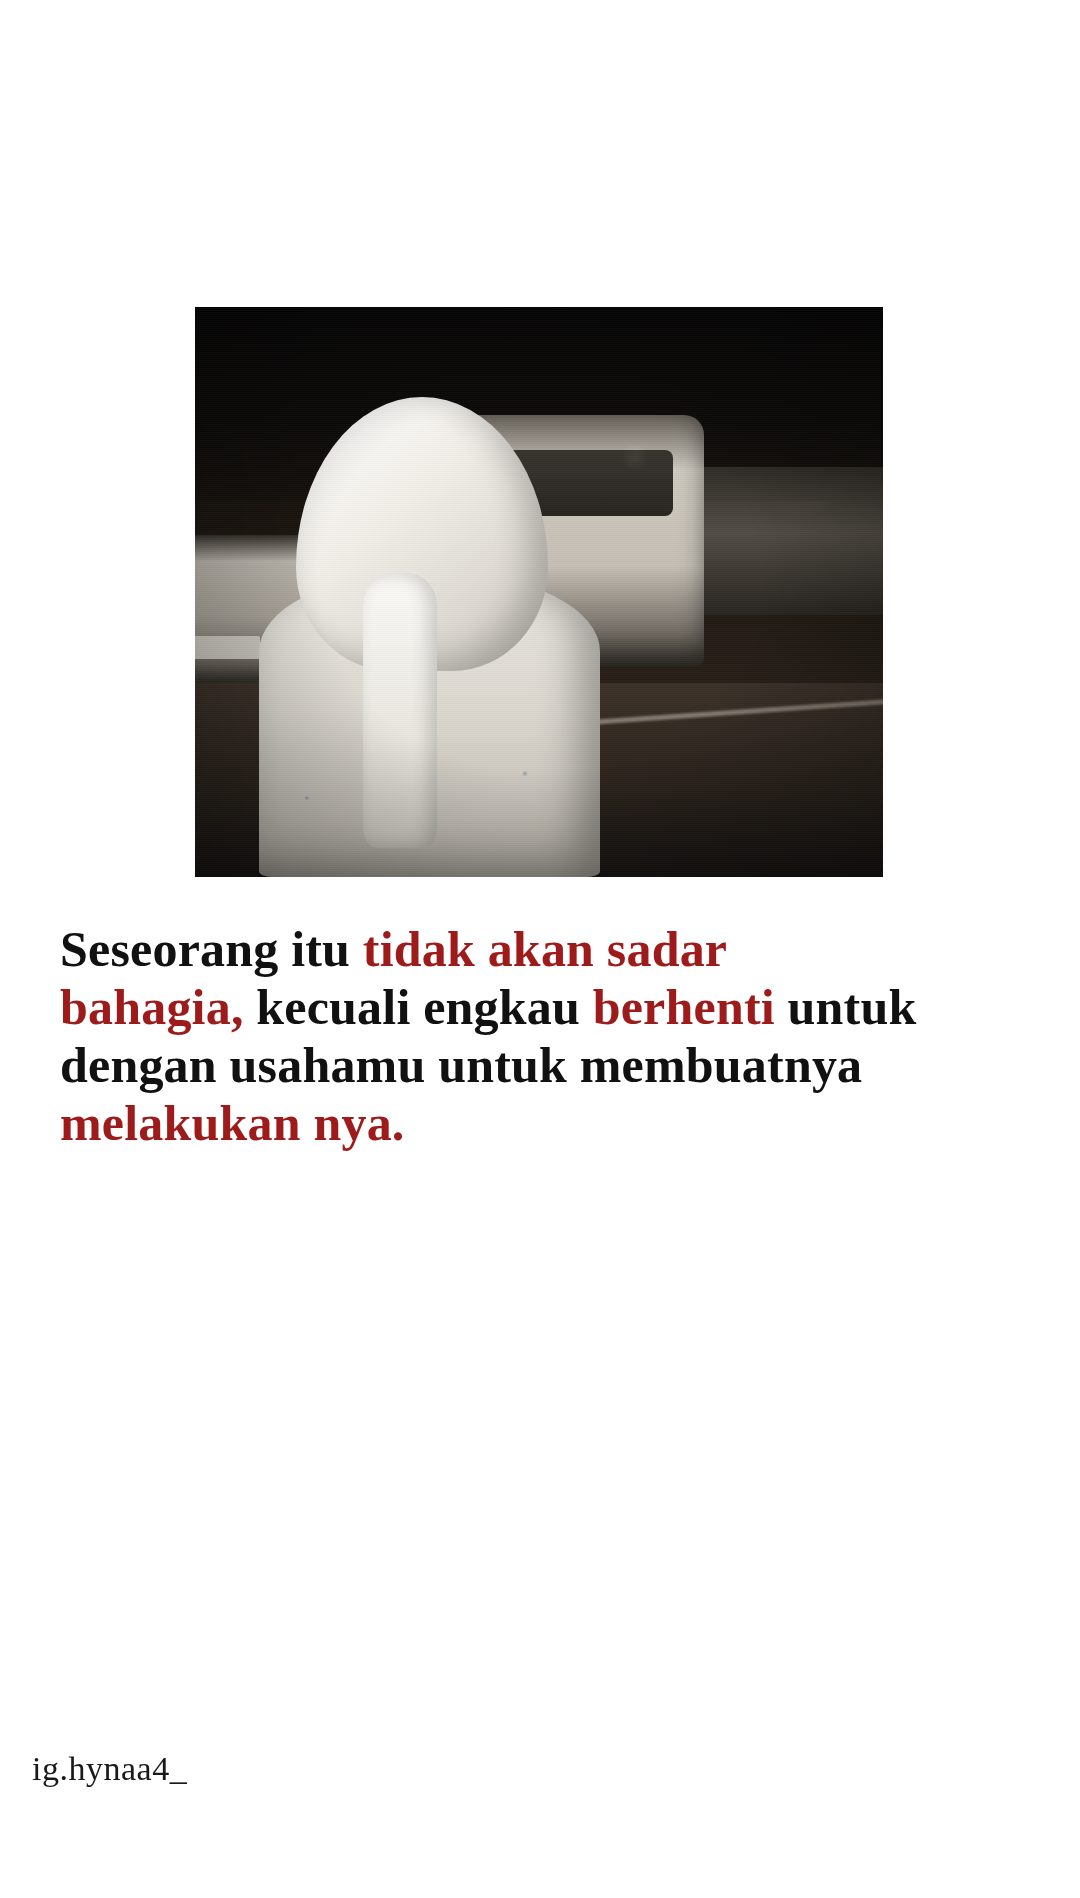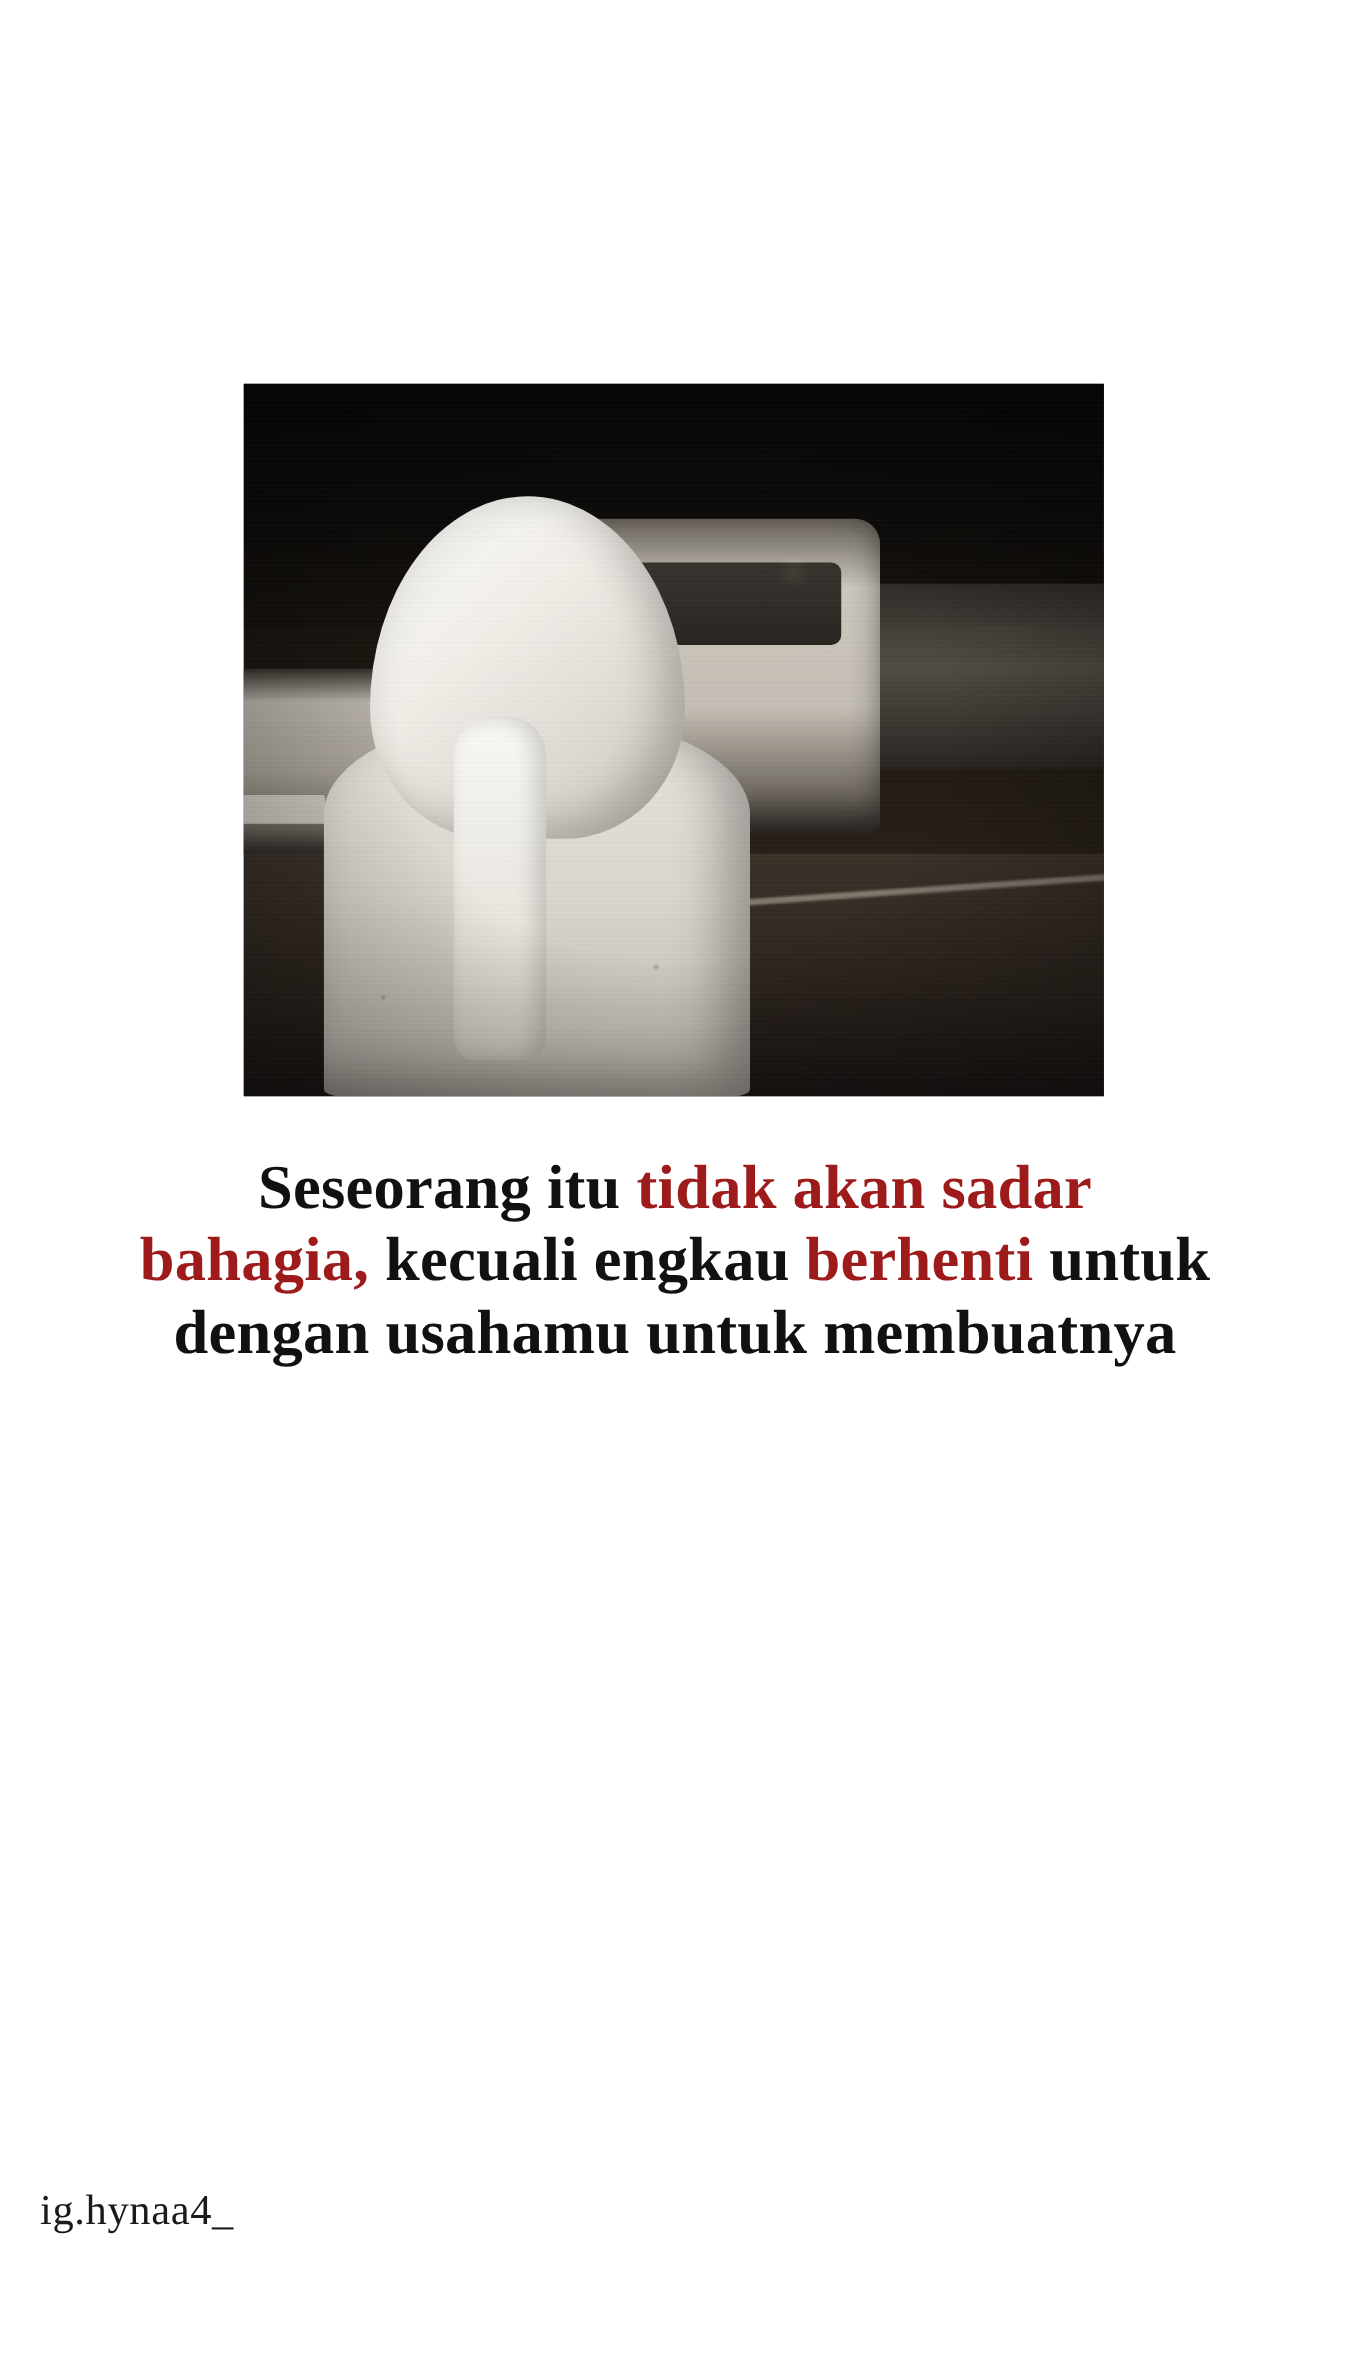--- a/index.html
+++ b/index.html
@@ -175,21 +175,20 @@
       repeating-linear-gradient(0deg, rgba(255,255,255,0.018) 0 1px, rgba(0,0,0,0.018) 1px 2px);
     pointer-events: none;
   }
 
   
   .caption {
     position: absolute;
     left: 60px;
     top: 920px;
     width: 960px;
-    text-align: center;
     font-family: "Liberation Serif", serif;
     font-size: 50px;
     line-height: 1.16;
     color: #111111;
     font-weight: 700;
     letter-spacing: 0.2px;
   }
   .caption .hl {
     color: #9e1b1b;
   }
@@ -234,17 +233,18 @@
       </div>
       <div class="vignette"></div>
       <div class="grain"></div>
     </div>
   </div>
 
   <div class="caption">
       <span class="cap-line"><span>Seseorang itu </span><span class="hl">tidak akan sadar</span></span>
       <span class="cap-line"><span class="hl">bahagia,</span><span> kecuali engkau </span><span class="hl">berhenti</span><span> untuk</span></span>
       <span class="cap-line"><span>dengan usahamu untuk membuatnya</span></span>
+      <span class="cap-line"><span class="hl">melakukan nya.</span></span>
     </div>
 
   <div class="handle">ig.hynaa4_</div>
 
 </div>
 
 </body></html>

